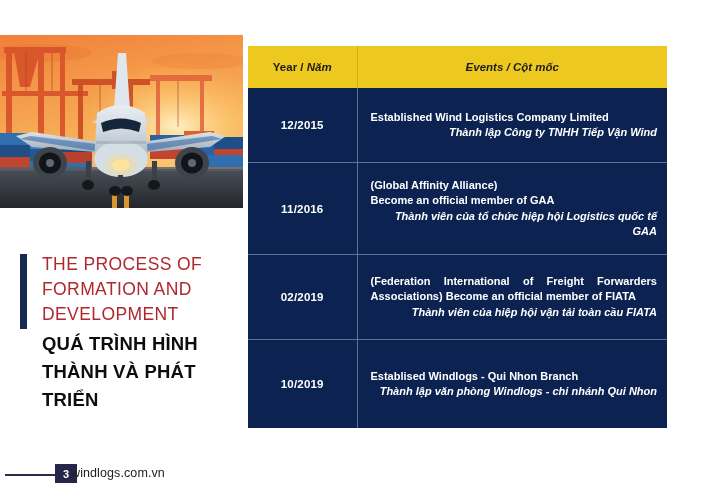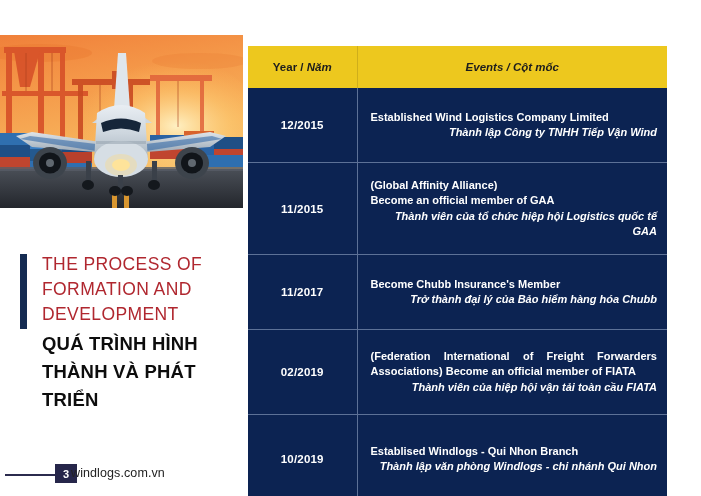--- a/index.html
+++ b/index.html
@@ -311,32 +311,25 @@
     </thead>
     <tbody id="timeline-body">
         <tr class="r-0">
           <td class="cell-year">12/2015</td>
           <td class="cell-event">
             <div class="ev-line">Established Wind Logistics Company Limited</div>
             <div class="ev-line ital">Thành lập Công ty TNHH Tiếp Vận Wind</div>
           </td>
         </tr>
         <tr class="r-1">
-          <td class="cell-year">11/2015</td>
+          <td class="cell-year">11/2016</td>
           <td class="cell-event">
             <div class="ev-line">(Global Affinity Alliance)</div>
             <div class="ev-line">Become an official member of GAA</div>
             <div class="ev-line ital">Thành viên của tổ chức hiệp hội Logistics quốc tế GAA</div>
-          </td>
-        </tr>
-        <tr class="r-2">
-          <td class="cell-year">11/2017</td>
-          <td class="cell-event">
-            <div class="ev-line">Become Chubb Insurance's Member</div>
-            <div class="ev-line ital">Trở thành đại lý của Bảo hiểm hàng hóa Chubb</div>
           </td>
         </tr>
         <tr class="r-3">
           <td class="cell-year">02/2019</td>
           <td class="cell-event">
             <div class="ev-line just">(Federation International of Freight Forwarders Associations) Become an official member of FIATA</div>
             <div class="ev-line ital">Thành viên của hiệp hội vận tải toàn cầu FIATA</div>
           </td>
         </tr>
         <tr class="r-4">

